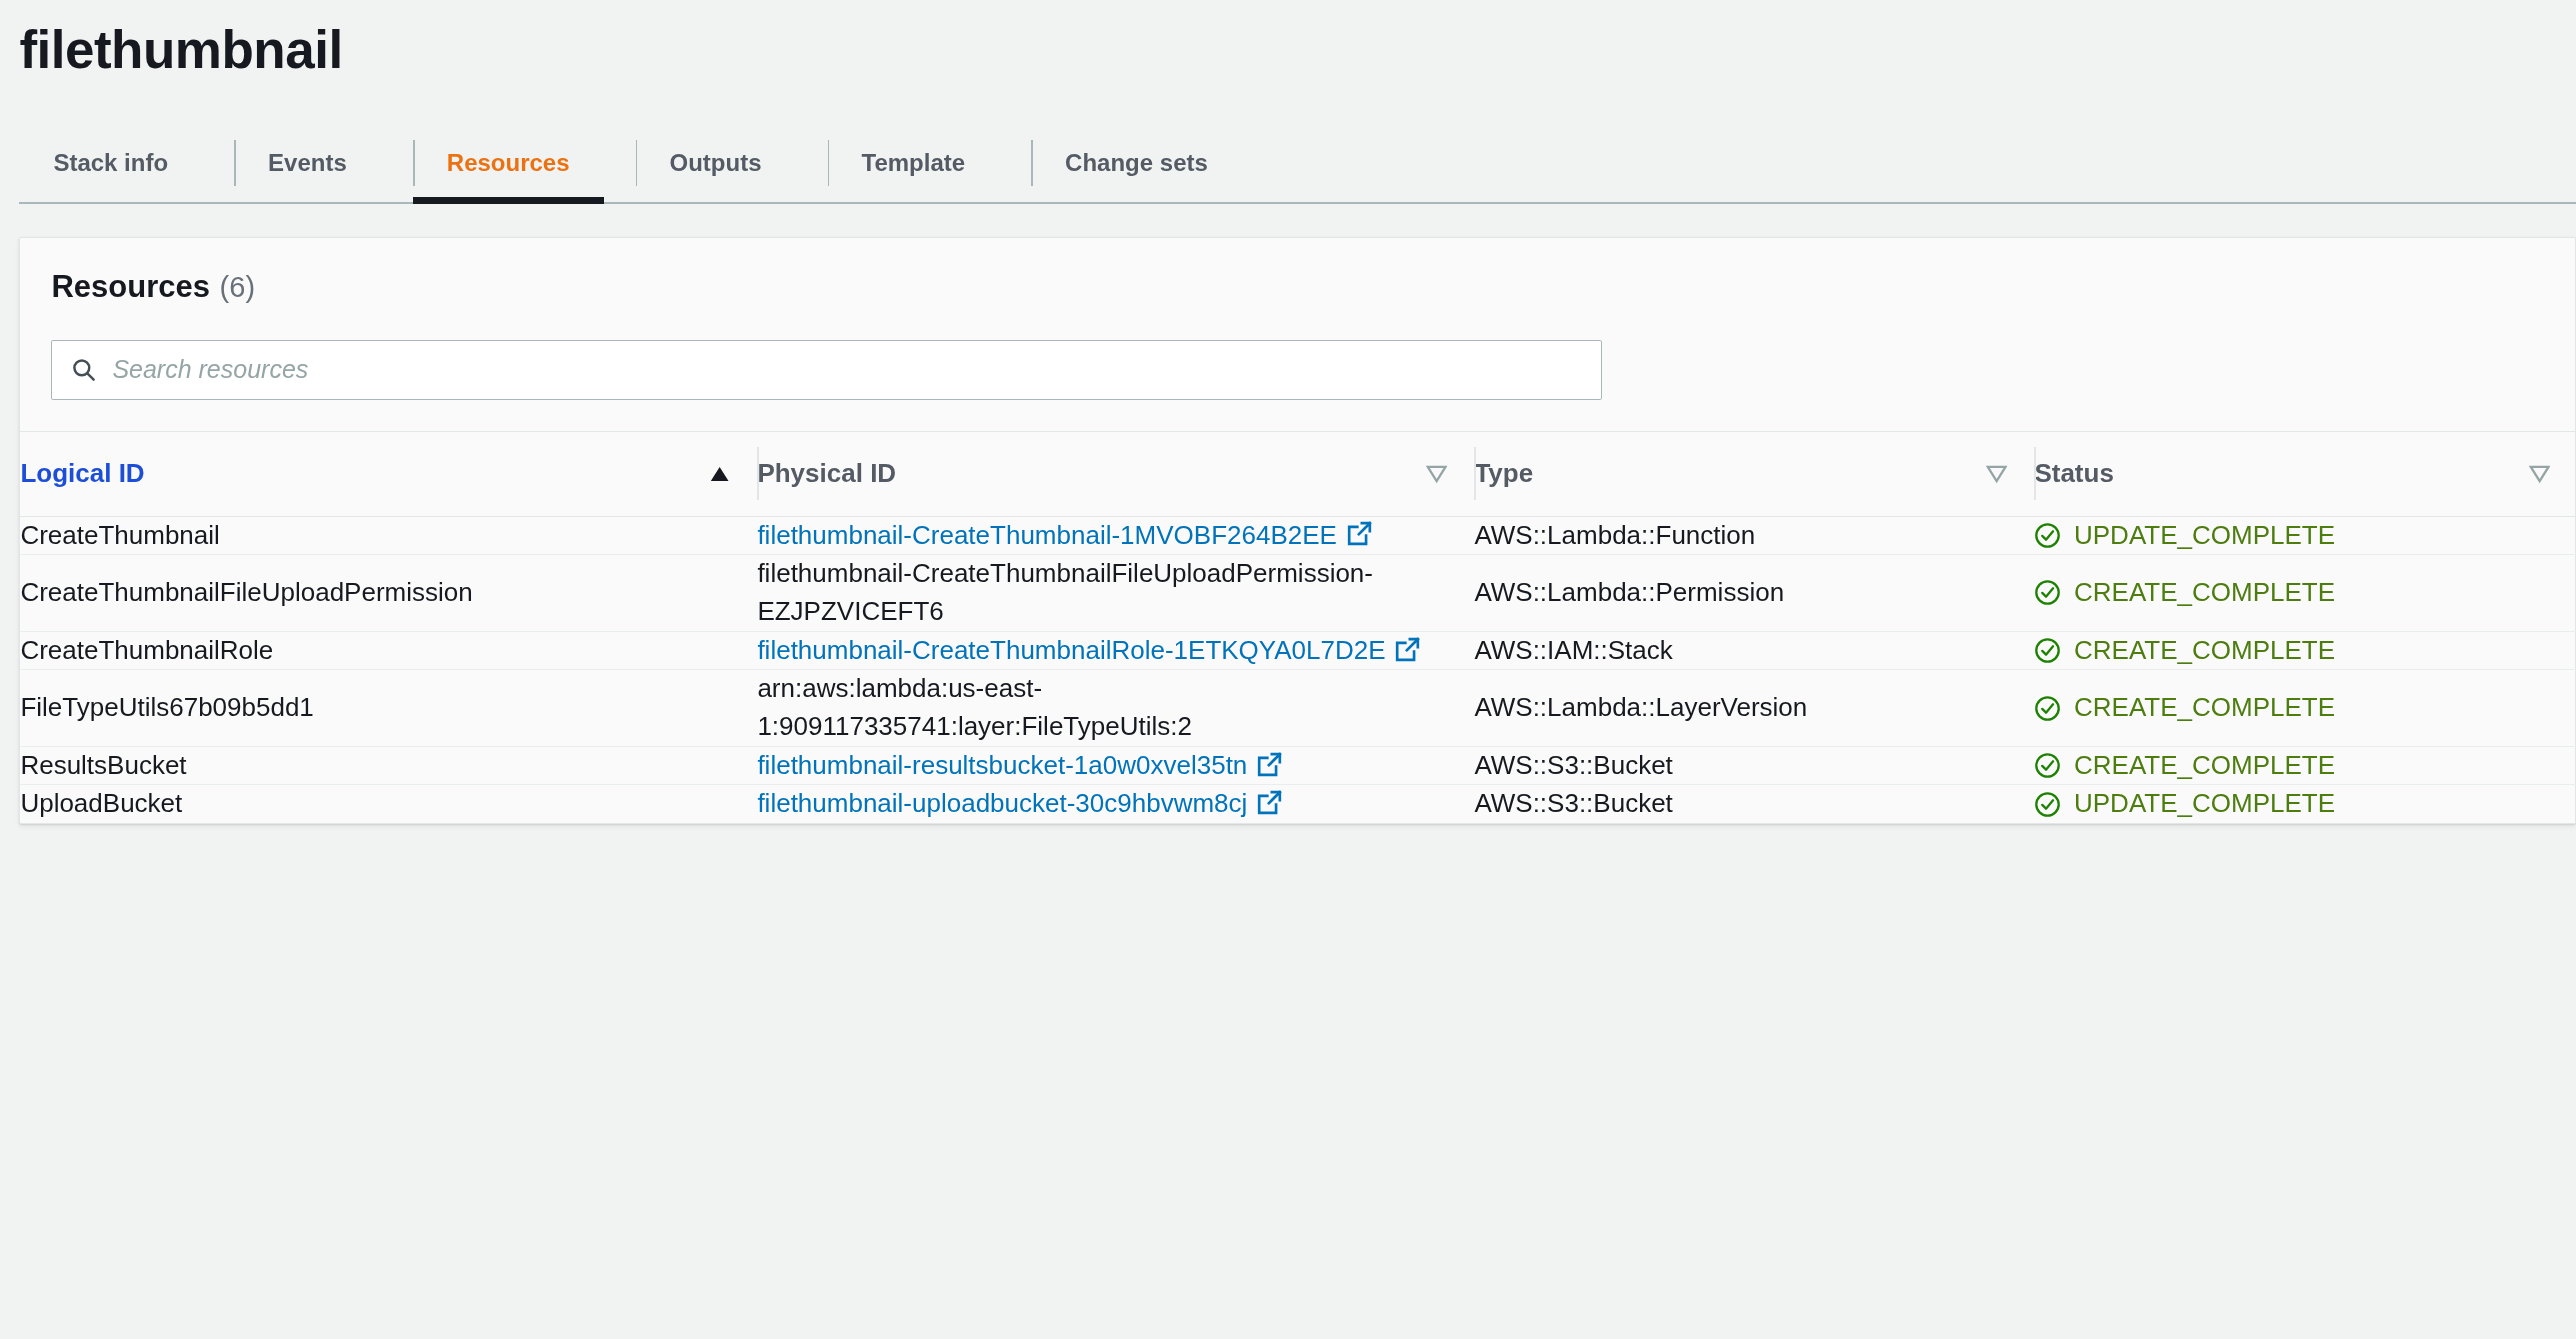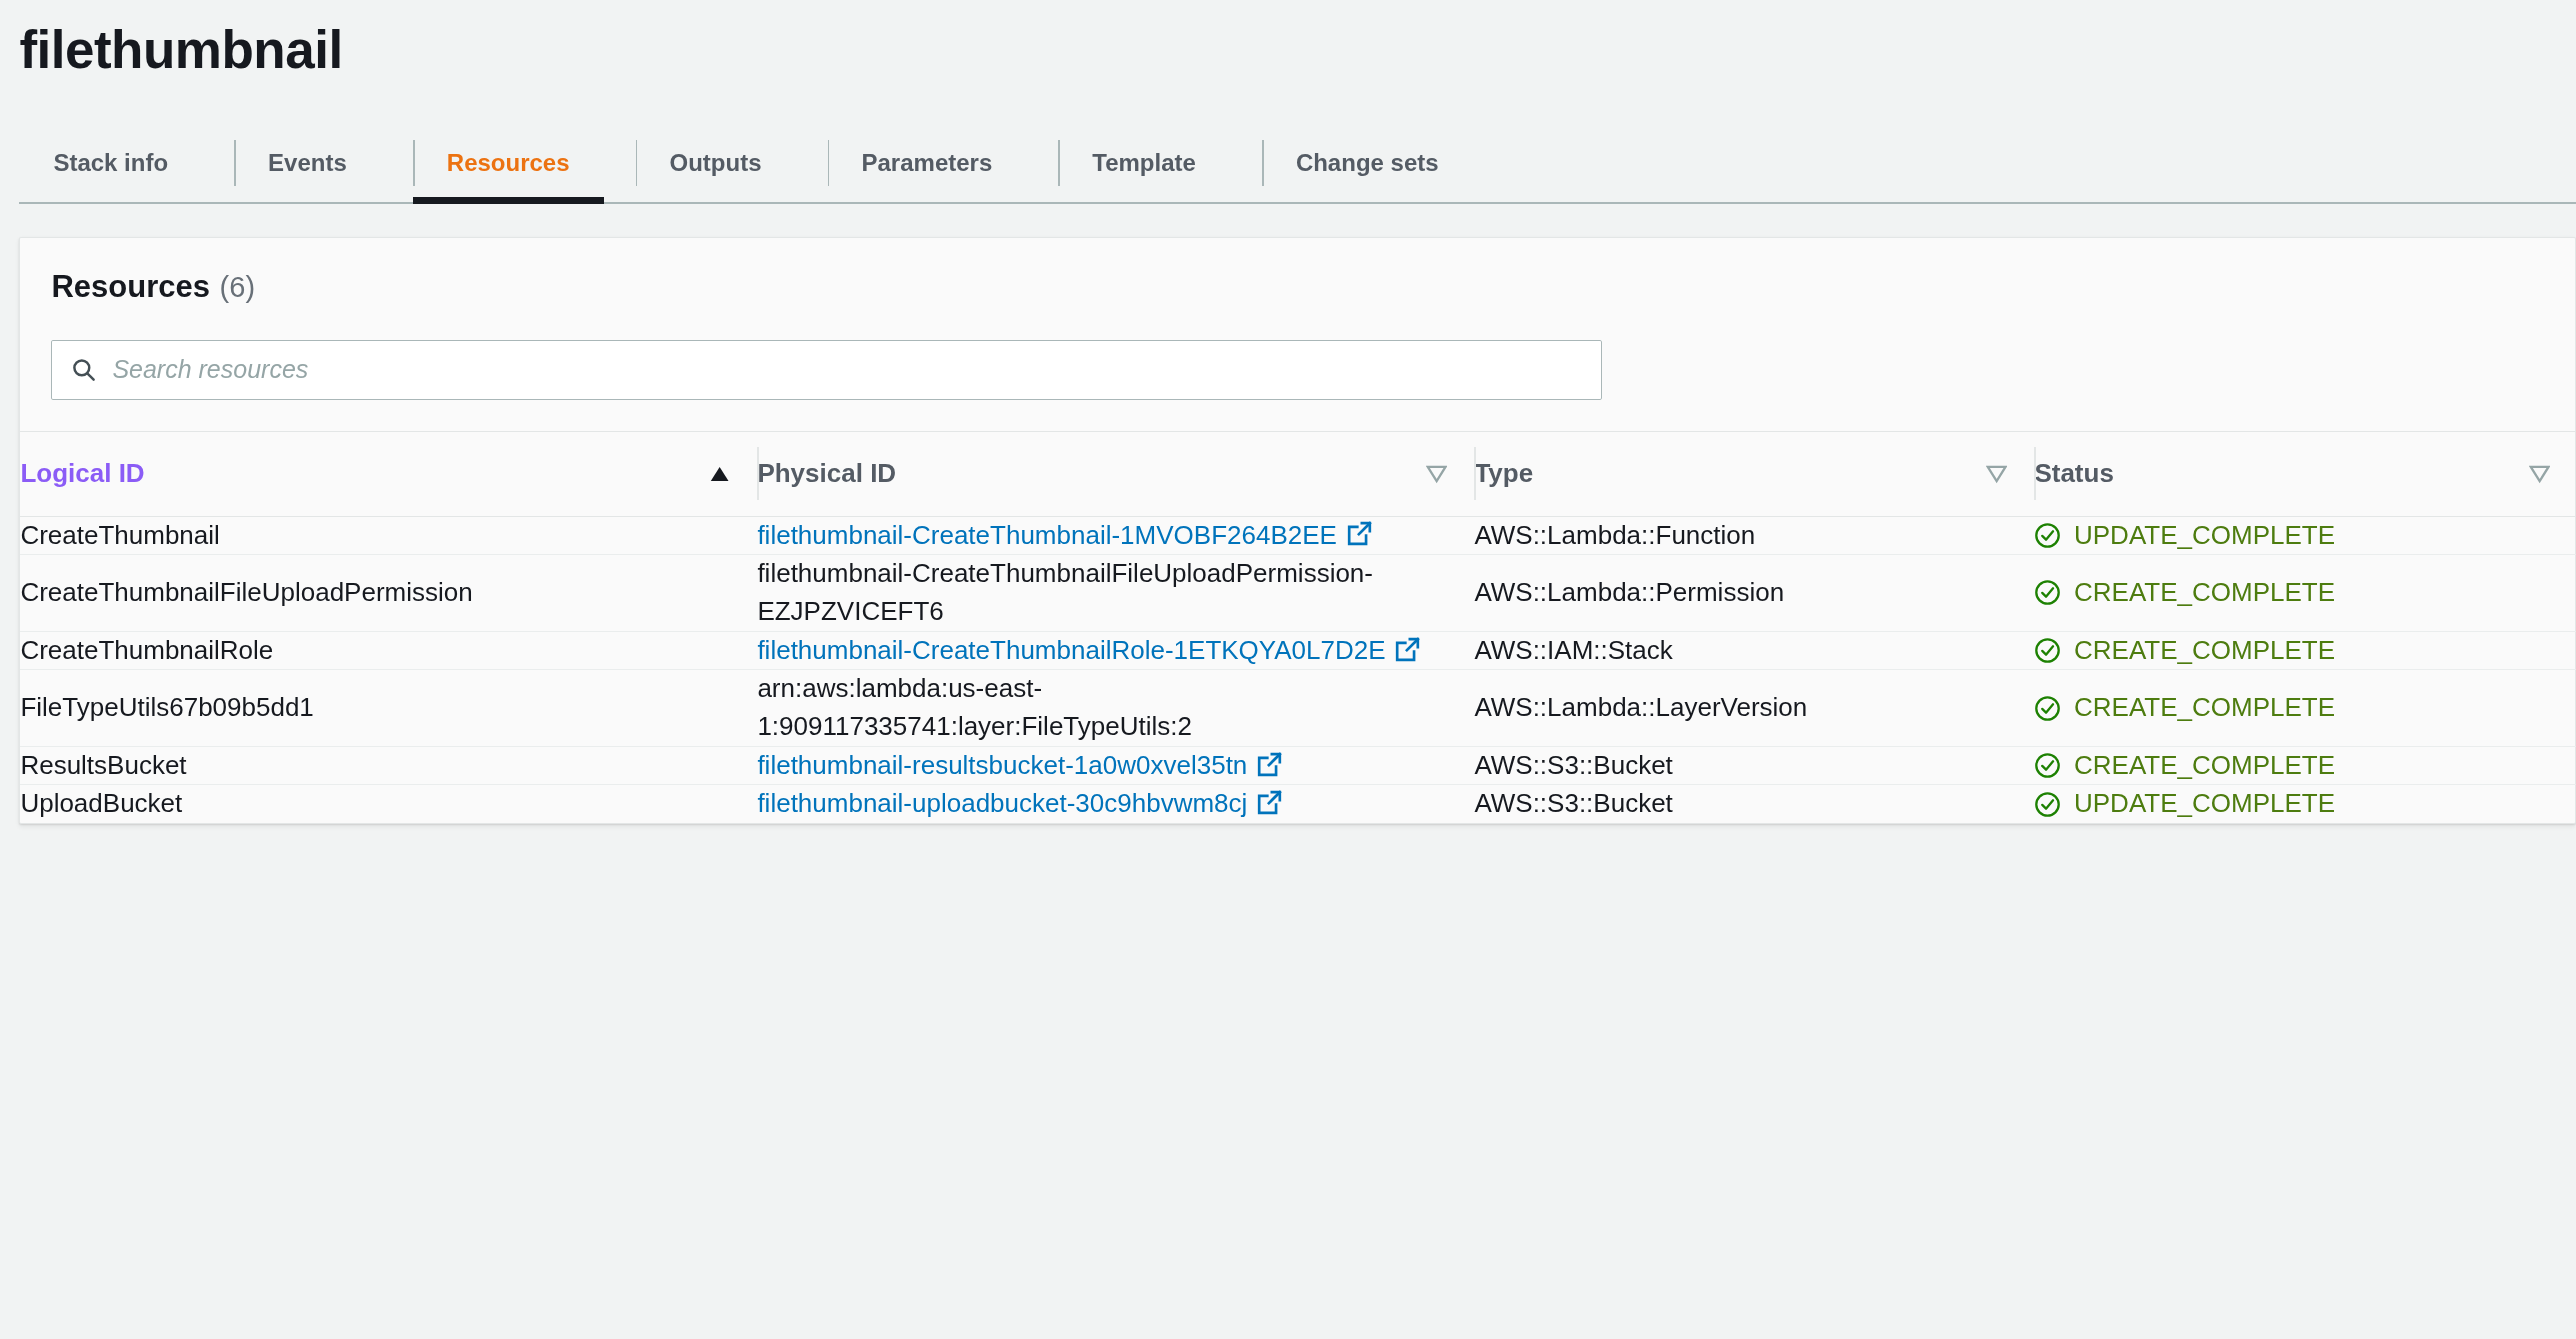--- a/index.html
+++ b/index.html
@@ -140,21 +140,21 @@
   th.col {
     height: 85px;
     position: relative;
     font-size: 26px;
     font-weight: 700;
     color: #545b64;
     padding-left: 31px;
     padding-right: 58px;
     cursor: pointer;
   }
-  th.col.sorted { color: #8b5cf6; }
+  th.col.sorted { color: #1d4ed8; }
   th.col + th.col::before {
     content: "";
     position: absolute;
     left: 0; top: 15.5px; bottom: 15.5px;
     width: 1.9px;
     background: #e3e6e6;
   }
   .sort-icon {
     position: absolute;
     right: 27px;
@@ -219,23 +219,20 @@
         <span>Stack info</span>
       </div>
       <div class="tab">
         <span>Events</span>
       </div>
       <div class="tab active">
         <span>Resources</span>
       </div>
       <div class="tab">
         <span>Outputs</span>
-      </div>
-      <div class="tab">
-        <span>Parameters</span>
       </div>
       <div class="tab">
         <span>Template</span>
       </div>
       <div class="tab">
         <span>Change sets</span>
       </div>
     </div>
 
   <div class="card">

